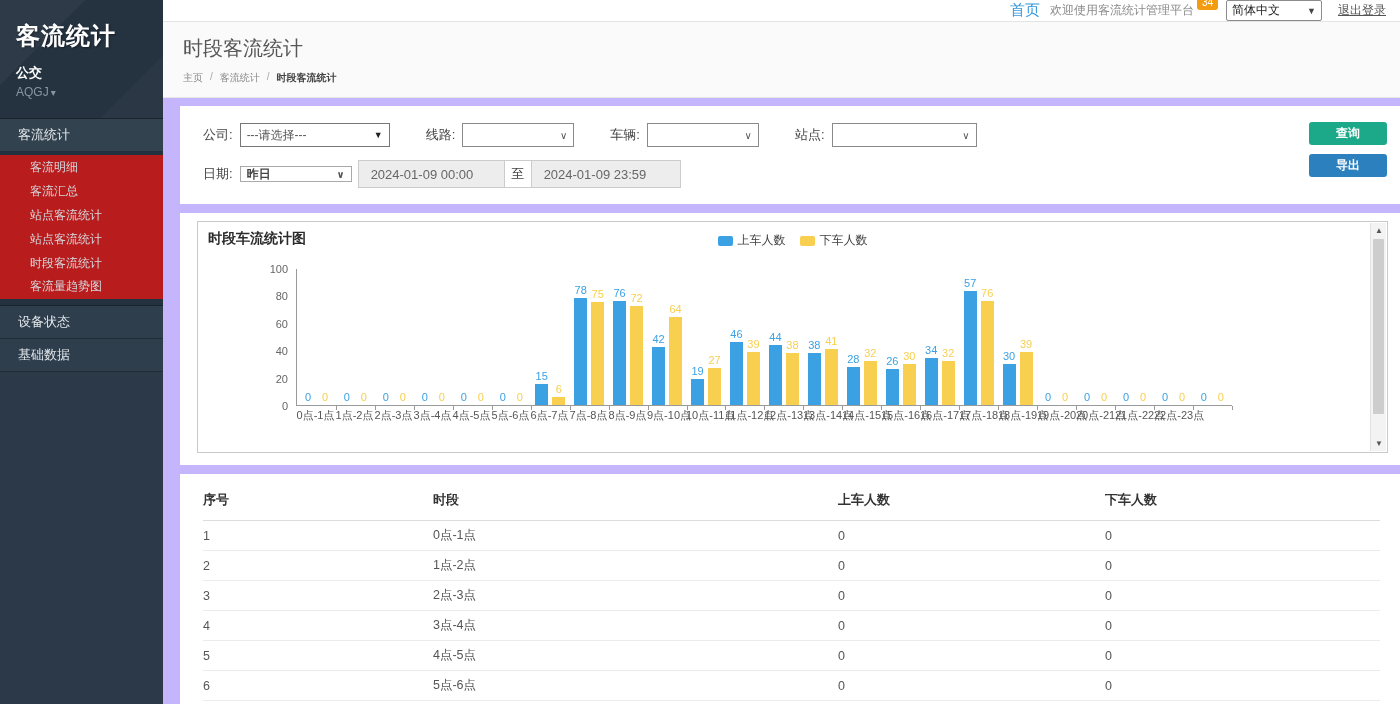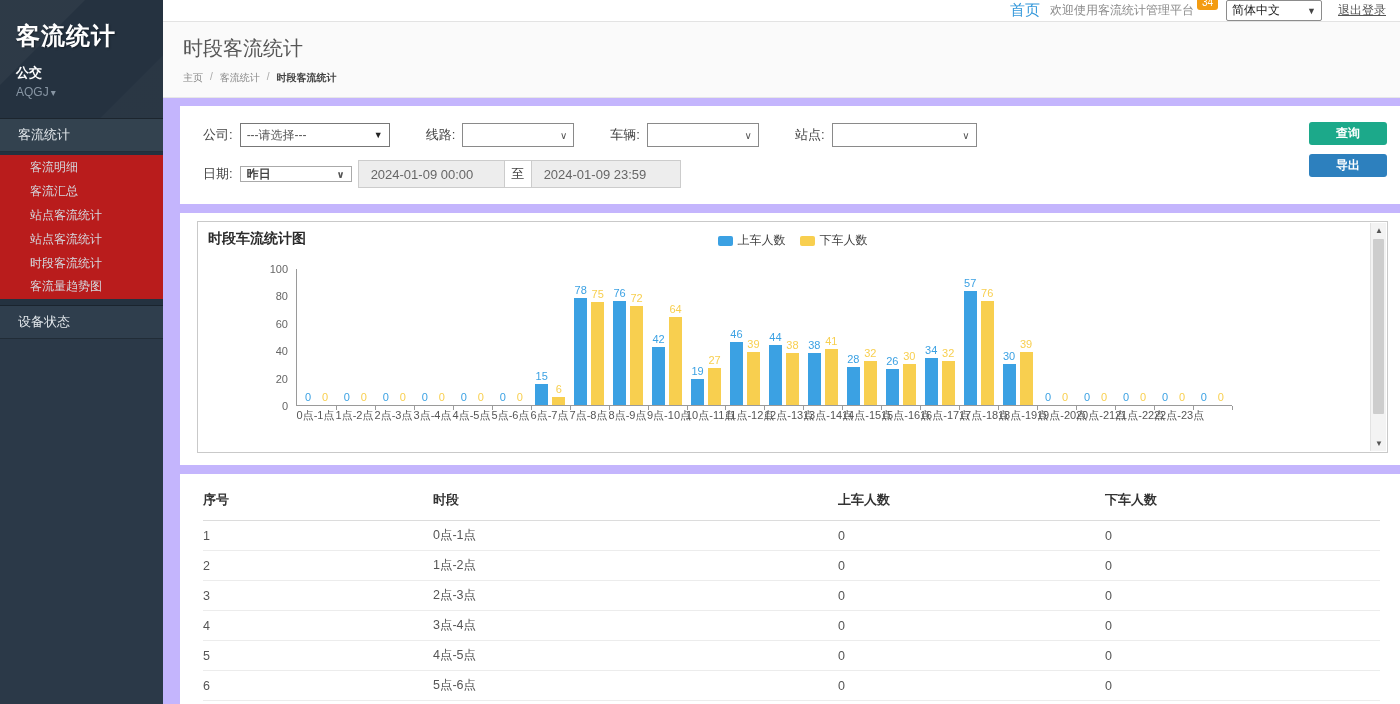--- a/index.html
+++ b/index.html
@@ -120,20 +120,21 @@
       <div class="nav-group-sub">
           <div class="nav-item lv2">客流明细</div>
           <div class="nav-item lv2">客流汇总</div>
           <div class="nav-item lv2">站点客流统计</div>
           <div class="nav-item lv2">站点客流统计</div>
           <div class="nav-item lv2">时段客流统计</div>
           <div class="nav-item lv2">客流量趋势图</div>
         </div>
       <div>
           <div class="nav-item lv1">设备状态</div>
+          <div class="nav-item lv1">基础数据</div>
         </div>
     </div>
   </div>
 
   <div class="main">
 
     <div class="topbar">
       <span class="home-link">首页</span>
       <span class="welcome">欢迎使用客流统计管理平台</span>
       <span class="badge">34</span>

